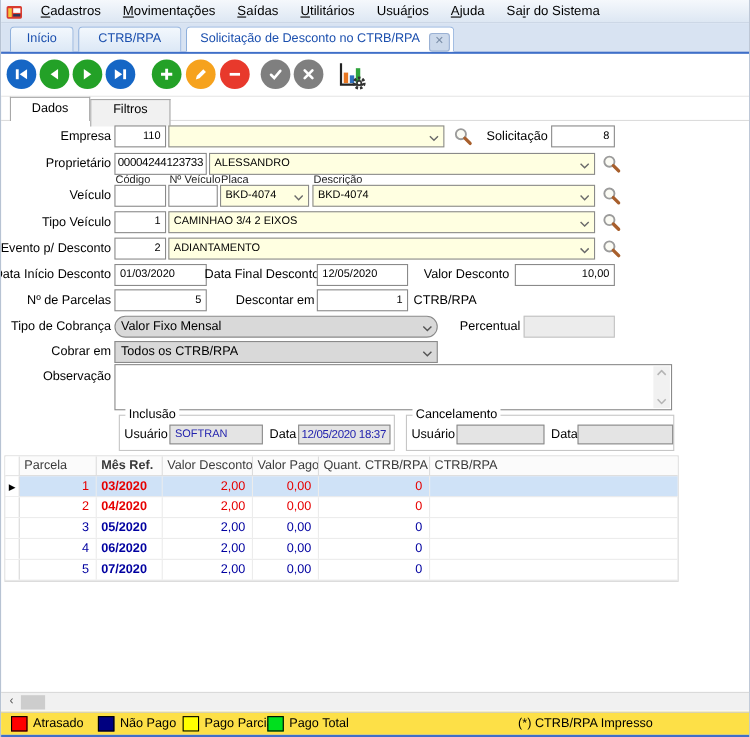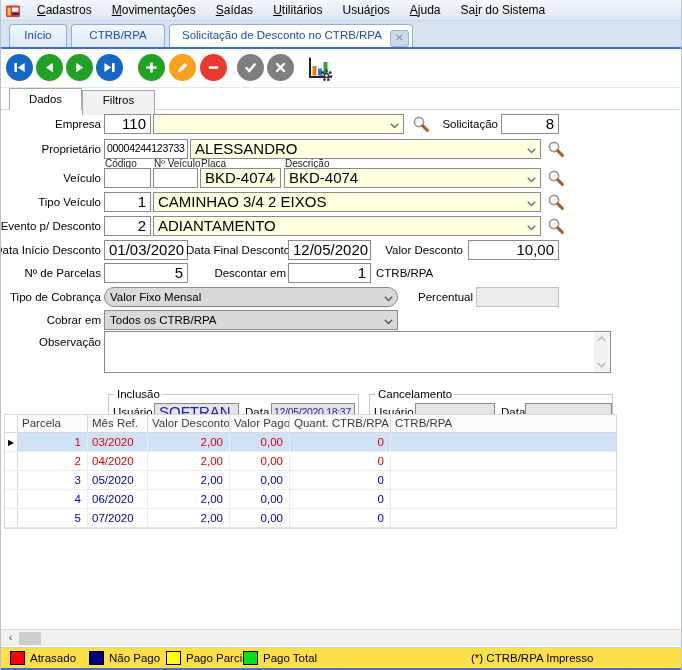--- a/index.html
+++ b/index.html
@@ -35,50 +35,50 @@
   
   .pt-line{position:absolute;left:0;top:109px;width:100%;height:1px;background:#dcdcdc;}
   .ptab{position:absolute;box-sizing:border-box;border:1px solid #a8a8a8;border-bottom:none;
     text-align:center;font-size:11.5px;background:#f1f1f1;}
   .ptab.active{background:#fff;z-index:2;}
 
   
   .lbl{position:absolute;height:20px;line-height:20px;text-align:right;white-space:nowrap;font-size:11.5px;}
   .sublbl{position:absolute;font-size:10px;color:#222;white-space:nowrap;}
   .fld{position:absolute;box-sizing:border-box;height:20px;border:1px solid #8a8a8a;background:#fff;
-    line-height:18px;padding:0 4px;overflow:hidden;white-space:nowrap;font-size:15px;}
+    line-height:18px;padding:0 4px;overflow:hidden;white-space:nowrap;font-size:10px;}
   .fld.num{text-align:right;}
   .fld.yellow{background:#ffffe1;padding-right:18px;}
   .fld.grayfld{background:#e4e4e4;}
   .fld.disabled{background:#ececec;border-color:#c2c2c2;}
   .fld.bluetext{color:#2222ae;}
   .fld.tight{font-size:10.5px;letter-spacing:-0.3px;padding:0 2px;line-height:17px;}
   .fld.h18{height:18px;line-height:16px;}
   .select{position:absolute;box-sizing:border-box;height:20px;border:1px solid #8a8a8a;background:#d9d9d9;
     line-height:18px;padding:0 18px 0 5px;overflow:hidden;white-space:nowrap;font-size:11.5px;}
   .chev{position:absolute;right:4px;top:8px;width:9px;height:6px;}
   .mag{position:absolute;width:18px;height:18px;}
   .statictxt{position:absolute;height:20px;line-height:20px;white-space:nowrap;font-size:11.5px;}
 
   .memo{position:absolute;box-sizing:border-box;border:1px solid #8a8a8a;background:#fff;}
   .memo-scroll{position:absolute;right:1px;top:1px;bottom:1px;width:15px;background:#f1f1f1;}
   .memo-scroll svg{position:absolute;left:3px;width:9px;height:6px;}
 
-  .groupbox{position:absolute;border:1px solid #c6c6c6;box-sizing:border-box;margin-top:17px;}
+  .groupbox{position:absolute;border:1px solid #c6c6c6;box-sizing:border-box;}
   .gb-title{position:absolute;top:-8px;left:5px;background:#fff;padding:0 3px;font-size:11.5px;line-height:14px;}
   .gb-lbl{position:absolute;height:18px;line-height:18px;font-size:11.5px;white-space:nowrap;text-align:center;}
 
   
   .grid{position:absolute;left:3px;top:414px;width:613px;border:1px solid #d9d9d9;box-sizing:border-box;background:#fff;}
   .g-row{display:flex;height:19px;border-bottom:1px solid #ececec;box-sizing:border-box;}
   .g-row.hdr{height:18px;background:#fbfbfb;border-bottom:1px solid #d8d8d8;color:#3a3a3a;}
   .g-cell{box-sizing:border-box;border-right:1px solid #ececec;line-height:18px;overflow:hidden;white-space:nowrap;font-size:11.5px;}
   .hdr .g-cell{border-right:1px solid #dcdcdc;line-height:17px;text-align:left;padding-left:4px;}
   .csel{width:13px;flex:none;background:#fff;border-right:1px solid #d8d8d8;text-align:center;font-size:8px;line-height:19px;color:#000;}
-  .c1{width:70px;flex:none;} .c2{width:60px;flex:none;} .c3{width:82px;flex:none;}
+  .c1{width:70px;flex:none;} .c2{width:60px;flex:none;font-weight:bold;} .c3{width:82px;flex:none;}
   .c4{width:60px;flex:none;} .c5{width:101px;flex:none;} .c6{flex:1;border-right:none!important;}
   .g-row:not(.hdr) .c1{text-align:right;padding-right:6px;}
   .g-row:not(.hdr) .c2{padding-left:4px;}
   .g-row:not(.hdr) .c3,.g-row:not(.hdr) .c4,.g-row:not(.hdr) .c5{text-align:right;padding-right:6px;}
   .row-atrasado{color:#e60000;} .row-naopago{color:#0000a0;}
   .row-selected .g-cell:not(.csel){background:#cfe2f7;}
 
   
   .hscroll{position:absolute;left:0;top:629px;width:682px;height:17px;background:#f1f1f1;border-top:1px solid #dadada;box-sizing:border-box;}
   .hs-arrow{position:absolute;left:2px;top:0;width:15px;height:16px;color:#555;font-size:11px;line-height:15px;text-align:center;}

